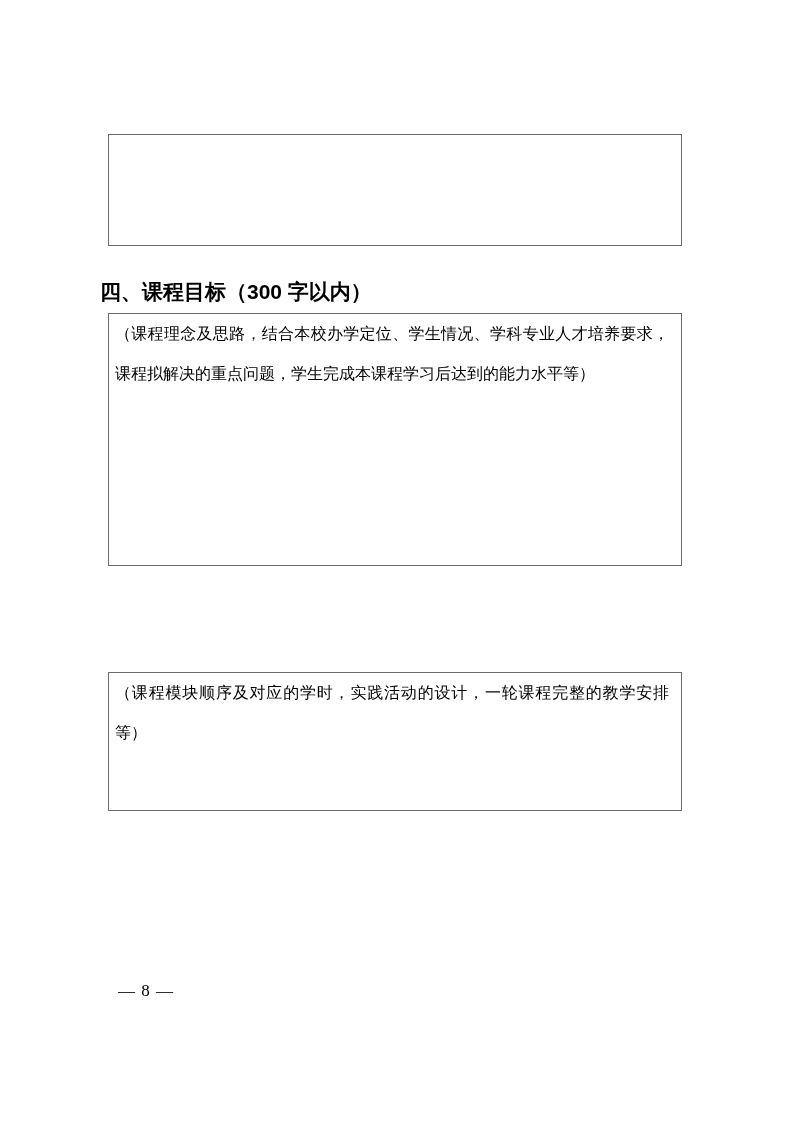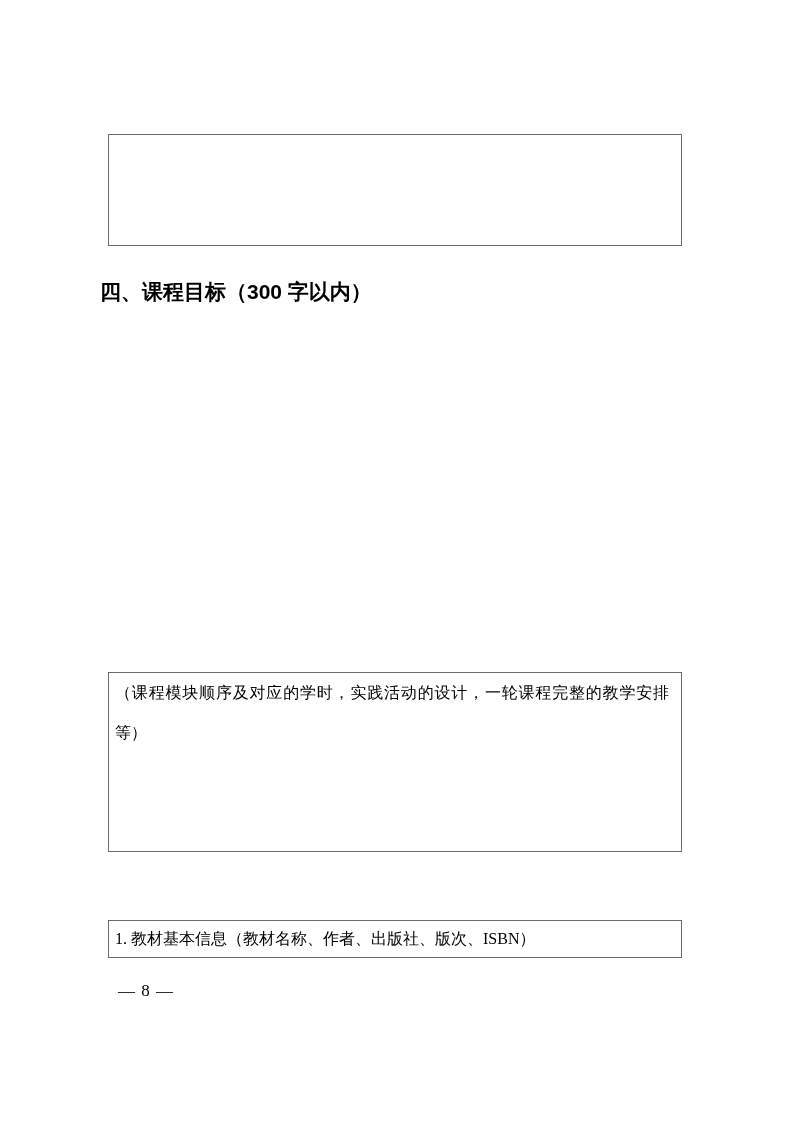--- a/index.html
+++ b/index.html
@@ -38,21 +38,21 @@
     font-size: 16px;
     line-height: 40px;
     padding: 0 12px 0 6px;
     text-align: justify;
     color: #000000;
   }
   .box-top    { top: 134px; height: 112px; }
   .head-4     { top: 277px; }
   .box-4      { top: 313px; height: 253px; }
   .head-5     { top: 637px; }
-  .box-5      { top: 672px; height: 180px; }
+  .box-5      { top: 672px; height: 139px; }
   .head-6     { top: 883px; }
   .box-6      { top: 920px; height: 38px; }
   .box-6 .hint-text { line-height: 36px; }
   .page-footer {
     position: absolute;
     left: 118px;
     top: 980px;
     font-family: "Liberation Serif", serif;
     font-size: 17px;
     line-height: 22px;
@@ -63,24 +63,24 @@
 </head>
 <body>
 
 <div class="page">
 
   <div class="fill-box box-top">
     <div class="hint-text"></div>
   </div>
 
   <div class="section-heading head-4">四、课程目标（300 字以内）</div>
+  <div class="fill-box box-4">
+    <div class="hint-text">（课程理念及思路，结合本校办学定位、学生情况、学科专业人才培养要求，课程拟解决的重点问题，学生完成本课程学习后达到的能力水平等）</div>
+  </div>
 
   <div class="fill-box box-5">
     <div class="hint-text">（课程模块顺序及对应的学时，实践活动的设计，一轮课程完整的教学安排等）</div>
   </div>
 
-  <div class="fill-box box-6">
-    <div class="hint-text">1. 教材基本信息（教材名称、作者、出版社、版次、ISBN）</div>
-  </div>
 
   <div class="page-footer">— 8 —</div>
 
 </div>
 
 </body></html>

